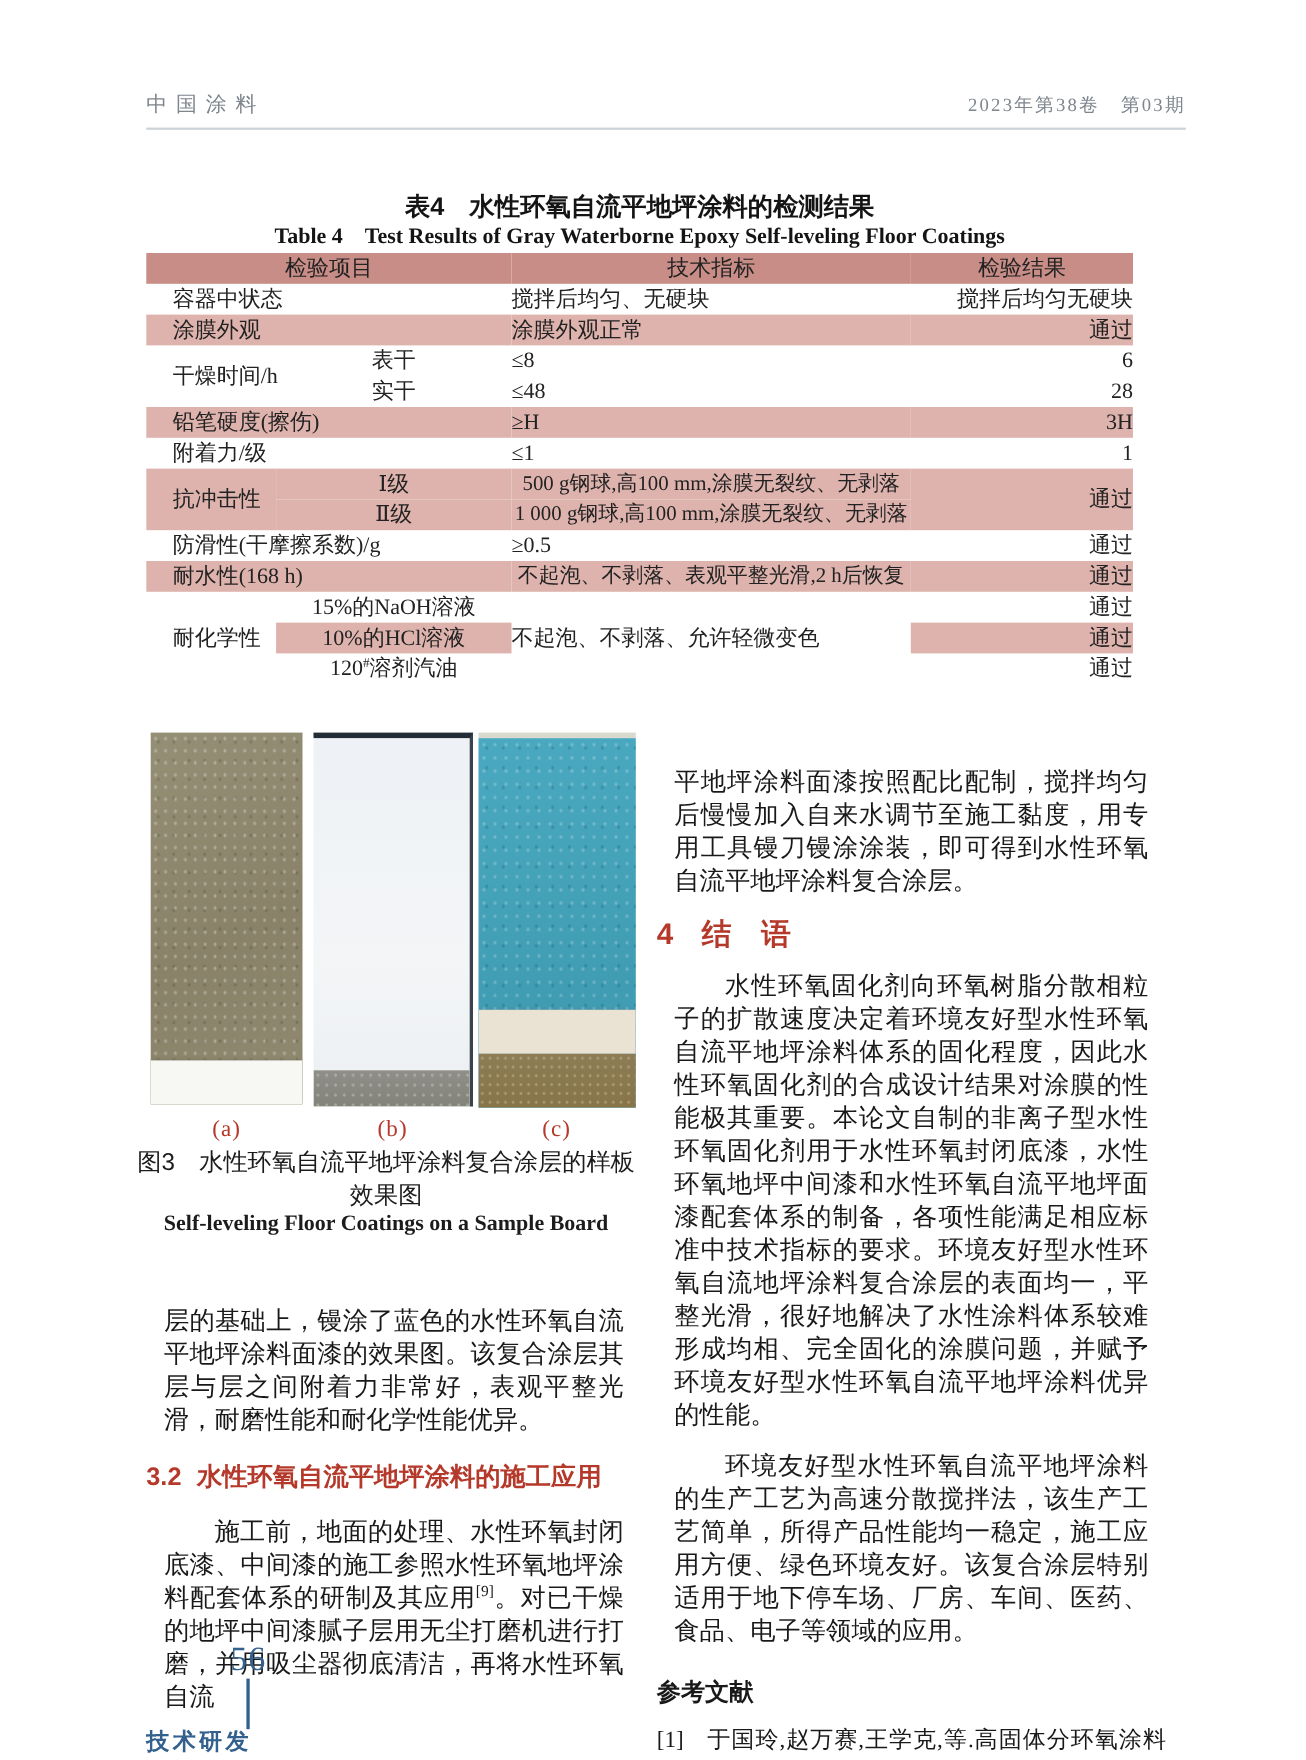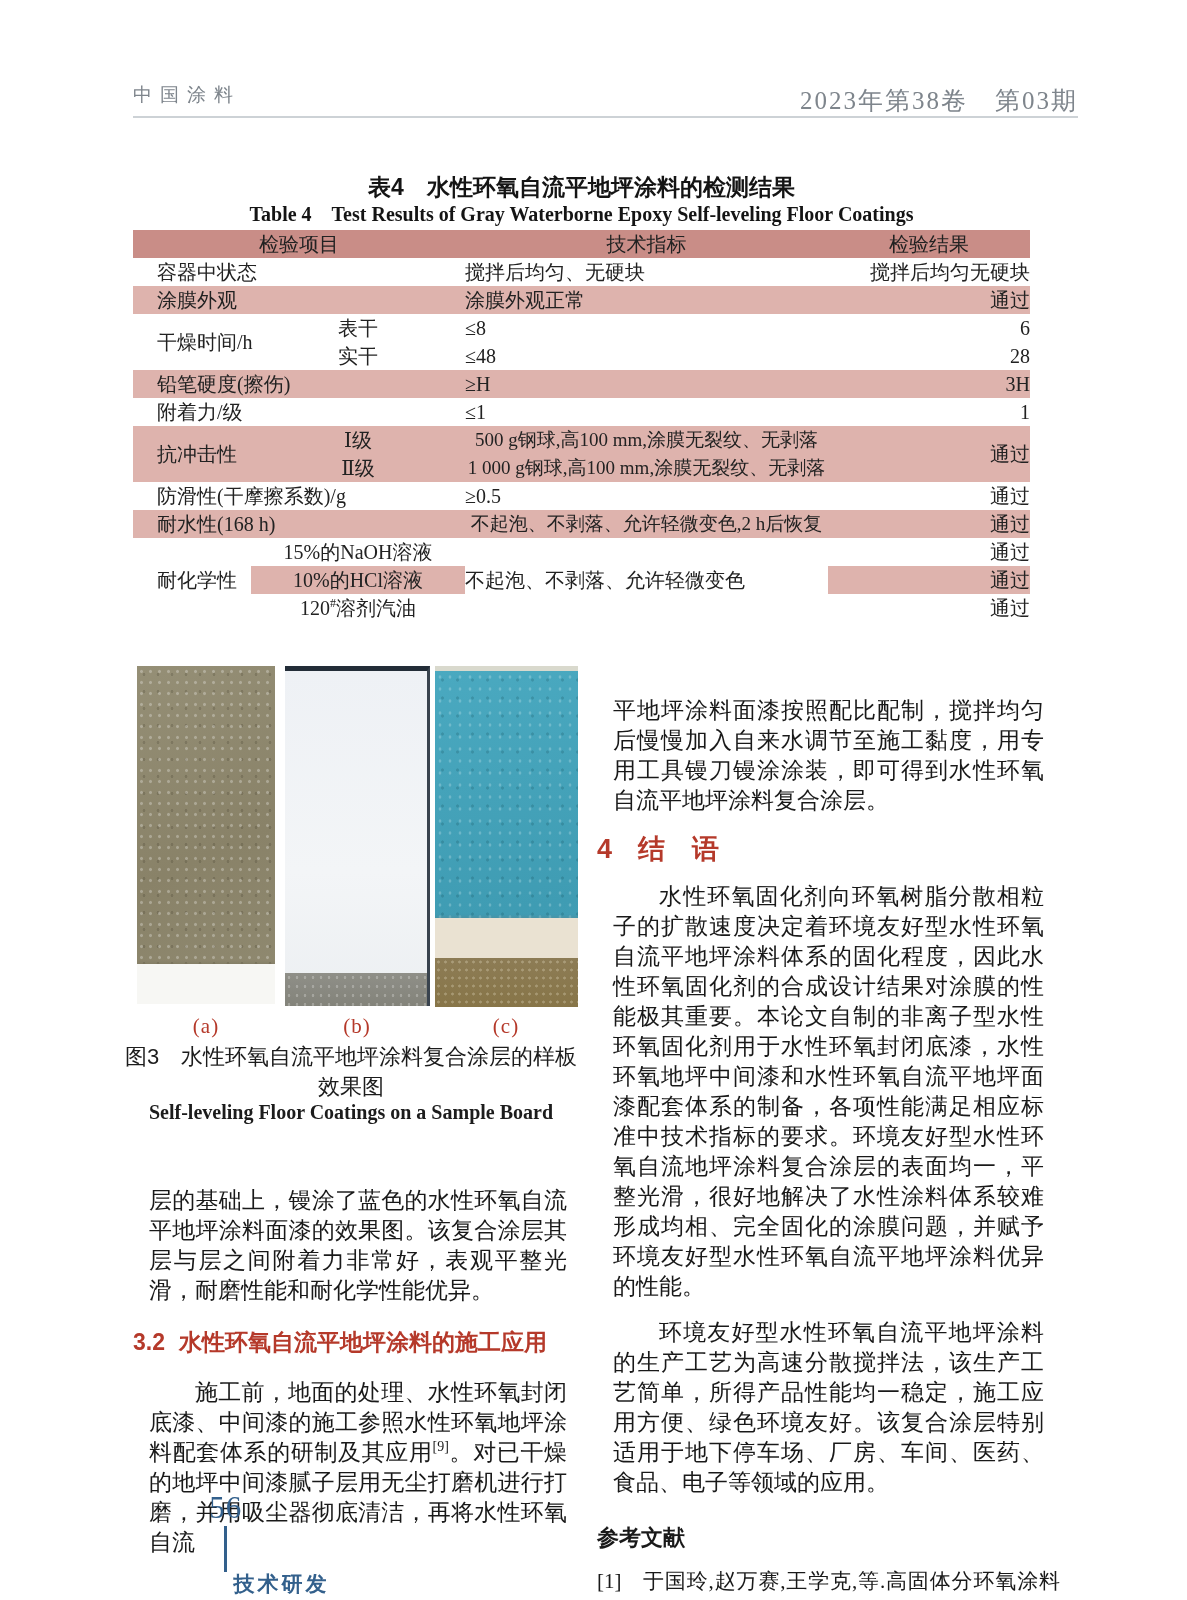--- a/index.html
+++ b/index.html
@@ -5,21 +5,21 @@
   html,body{margin:0;padding:0;background:#ffffff;}
   .page{
     position:relative;width:1187px;height:1600px;background:#ffffff;
     overflow:hidden;color:#1c1c1c;
     font-family:"Liberation Serif","DejaVu Serif",serif;
   }
   .sans{font-family:"Liberation Sans","DejaVu Sans",sans-serif;}
 
   
   .ph-journal{position:absolute;left:133px;top:82px;font-size:19px;letter-spacing:8px;color:var(--header_gray,#7e858c);}
-  .ph-issue{position:absolute;right:109px;top:84px;font-size:25px;letter-spacing:2px;color:var(--header_gray,#7e858c);}
+  .ph-issue{position:absolute;right:109px;top:84px;font-size:17px;letter-spacing:2px;color:var(--header_gray,#7e858c);}
   .ph-rule{position:absolute;left:133px;top:116px;width:945px;height:2px;background:#cdd2d6;}
 
   
   .tbl-title-zh{position:absolute;left:133px;top:172px;width:897px;text-align:center;
     font-weight:700;font-size:23px;color:#141414;}
   .tbl-title-en{position:absolute;left:133px;top:201px;width:897px;text-align:center;
     font-weight:700;font-size:20px;color:#141414;}
 
   
   .spec-table{position:absolute;left:133px;top:230px;width:897px;border-collapse:collapse;
@@ -87,21 +87,21 @@
 
   .refs-head{font-weight:700;font-size:22px;text-align:left;margin:25px 0 13px 0;}
   .ref-item{display:flex;font-size:21px;line-height:31px;}
   .ref-marker{flex:none;width:46px;}
   .ref-text{flex:1;text-align:justify;}
 
   
   .footer{position:absolute;left:133px;top:1490px;display:flex;align-items:center;color:var(--footer_blue,#33608c);flex-direction:column;}
   .f-num{font-size:31px;margin-right:11px;letter-spacing:1px;}
   .f-bar{width:3px;height:46px;background:var(--footer_blue,#33608c);margin-right:11px;}
-  .f-zh{font-weight:700;font-size:21px;letter-spacing:3px;line-height:24px;text-align:right;}
+  .f-zh{font-weight:700;font-size:21px;letter-spacing:3px;line-height:24px;}
   .f-en{font-size:13px;line-height:18px;margin-top:2px;}
 </style>
 </head>
 <body>
 
 <div class="page">
 
   <div class="ph-journal">中国涂料</div>
   <div class="ph-issue">2023年第38卷　第03期</div>
   <div class="ph-rule"></div>
@@ -163,21 +163,21 @@
       <td class="cB pink">Ⅱ级</td>
       <td class="cC-long pink">1 000 g钢球,高100 mm,涂膜无裂纹、无剥落</td>
     </tr>
     <tr>
       <td colspan="2" class="cA">防滑性(干摩擦系数)/g</td>
       <td class="cC">≥0.5</td>
       <td class="cD">通过</td>
     </tr>
     <tr>
       <td colspan="2" class="cA pink">耐水性(168 h)</td>
-      <td class="cC-long pink">不起泡、不剥落、允许轻微变色,2 h后恢复</td>
+      <td class="cC-long pink">不起泡、不剥落、表观平整光滑,2 h后恢复</td>
       <td class="cD pink">通过</td>
     </tr>
     <tr>
       <td rowspan="3" class="cA">耐化学性</td>
       <td class="cB">15%的NaOH溶液</td>
       <td rowspan="3" class="cC">不起泡、不剥落、允许轻微变色</td>
       <td class="cD">通过</td>
     </tr>
     <tr>
       <td class="cB pink">10%的HCl溶液</td>

